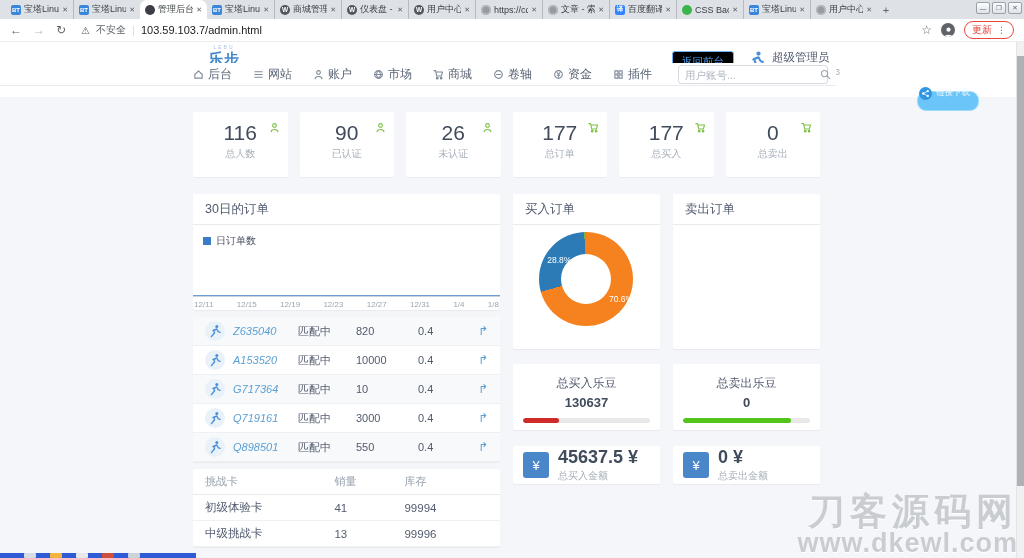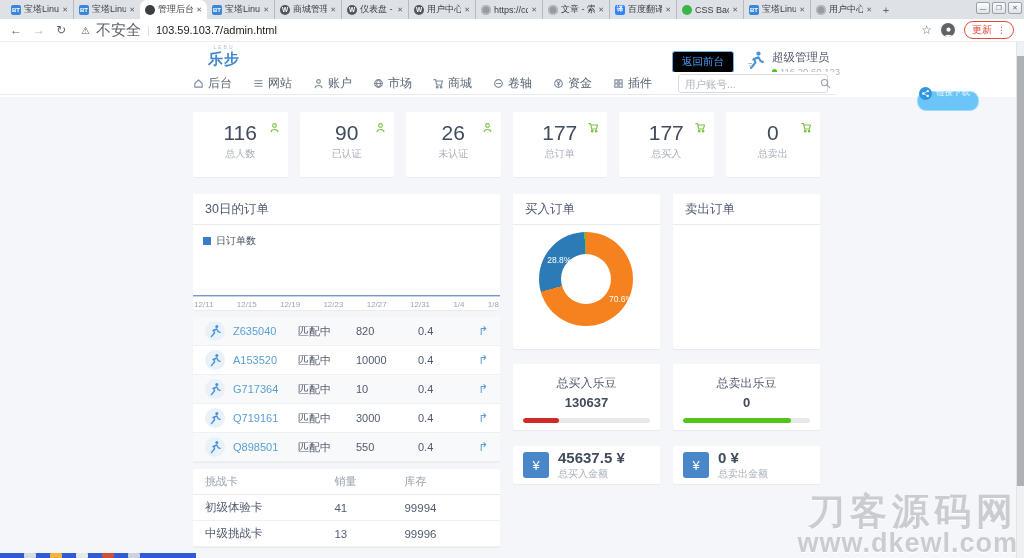--- a/index.html
+++ b/index.html
@@ -25,21 +25,21 @@
   .favicon.css { background:#3bb54a; border-radius:50%; }
   .newtab { width:18px; display:flex; align-items:center; justify-content:center; font-size:11px; color:#5f6368; cursor:pointer; }
   .winctrls { position:absolute; right:2px; top:2px; display:flex; gap:2px; }
   .winctrl { width:14px; height:12px; border:1px solid #98a1ac; border-radius:2px; background:linear-gradient(#fdfdfe,#dfe3e8); font-size:6.5px; color:#5a6470; display:flex; align-items:center; justify-content:center; }
 
   .toolbar { position:absolute; top:19px; left:0; width:1024px; height:23px; background:#fff; border-bottom:1px solid #ececec; display:flex; align-items:center; padding:0 10px; gap:11px; z-index:40; }
   .navbtn { font-size:12px; color:#5f6368; line-height:1; }
   .navbtn.fwd { color:#b4b8bc; }
   .urlzone { display:flex; align-items:center; gap:6px; margin-left:4px; }
   .warnicon { font-size:10px; color:#5f6368; }
-  .sec { font-size:15px; color:#5f6368; }
+  .sec { font-size:10px; color:#5f6368; }
   .urlsep { color:#dadce0; font-size:11px; }
   .url { font-size:11px; color:#202124; }
   .tb-right { margin-left:auto; display:flex; align-items:center; gap:9px; }
   .star { font-size:12px; color:#5f6368; }
   .avatar14 { width:14px; height:14px; border-radius:50%; background:#5f6368; display:flex; align-items:flex-end; justify-content:center; overflow:hidden; }
   .updatepill { border:1px solid #e8453c; color:#e8453c; border-radius:10px; font-size:10px; padding:1px 7px; display:flex; align-items:center; gap:5px; }
   .dots { font-size:9px; letter-spacing:0; }
 
   
   .siteheader { position:absolute; top:42px; left:12px; width:1024px; height:32px; background:#fff; z-index:5; }
@@ -48,21 +48,21 @@
   .logo-main { font-size:15px; font-weight:bold; color:#3f86ca; letter-spacing:1px; }
   .hdr-right { position:absolute; right:196px; top:4px; display:flex; align-items:center; gap:12px; }
   .backbtn { border:1px solid #69b0f5; color:#4a9cf0; background:#000000; font-size:10.5px; padding:3px 9px; border-radius:3px; cursor:pointer; font-family:inherit; }
   .admin { display:flex; align-items:center; gap:6px; }
   .admin-txt { line-height:1.25; }
   .admin-name { font-size:11.5px; color:#515a6e; }
   .admin-ip { font-size:9.5px; color:#aab2bd; display:flex; align-items:center; gap:3px; }
   .greendot { width:5px; height:5px; border-radius:50%; background:#52c41a; display:inline-block; }
 
   
-  .sitenav { position:absolute; top:72px; left:0; width:836px; height:23px; background:#fff; border-bottom:1px solid #e7eaee; z-index:5; }
+  .sitenav { position:absolute; top:63px; left:0; width:836px; height:23px; background:#fff; border-bottom:1px solid #e7eaee; z-index:5; }
   .navitems { position:absolute; left:193px; top:0; height:22px; display:flex; align-items:center; gap:21px; }
   .navitem { display:flex; align-items:center; gap:4px; font-size:12px; color:#5a6576; cursor:pointer; }
   .navitem svg { display:block; }
   .searchbox { position:absolute; left:678px; top:2px; width:150px; height:19px; border:1px solid #d7dbe0; border-radius:3px; background:#fff; display:flex; align-items:center; padding:0 6px; }
   .searchbox input { flex:1; border:none; outline:none; font-size:10.5px; color:#495060; font-family:inherit; background:transparent; }
   .searchbox input::placeholder { color:#aeb6bf; }
 
   
   .floatbadge { position:absolute; top:92px; right:46px; height:15px; background:#6cc5f8; border-radius:8px; display:flex; align-items:center; padding:1px 8px 17px 1px; gap:4px; z-index:60; box-shadow:0 0 0 1px #9edcfb; cursor:pointer; }
   .fb-icon { width:13px; height:13px; border-radius:7px; background:#2e96e2; display:flex; align-items:center; justify-content:center; }
@@ -93,21 +93,21 @@
   
   .trow { display:flex; align-items:center; padding:0 12px; border-bottom:1px solid #eef1f3; }
   .thead { height:28px; font-size:11px; color:#98a2ae; border-bottom:1px solid #e8eaec; }
   .orow { height:29px; font-size:11px; color:#515a6e; }
   .orow:nth-child(odd) { background:#f8f9fa; }
   .c-user { flex:1.35; display:flex; align-items:center; gap:8px; }
   .c-status { width:58px; }
   .c-qty { width:62px; }
   .c-price { width:48px; }
   .c-act { width:22px; text-align:right; }
-  .uname { color:#5a9fd4; cursor:pointer; }
+  .uname { color:#5a9fd4; cursor:pointer;font-style:italic; }
   .uavatar { width:20px; height:20px; border-radius:50%; background:#e9f1f9; display:flex; align-items:center; justify-content:center; }
   .actarrow { color:#5a9fd4; font-size:12px; cursor:pointer; }
   .crow { height:26px; font-size:11.5px; color:#515a6e; }
   .chead { height:26px; font-size:11px; color:#98a2ae; border-bottom:1px solid #e8eaec; }
   .k-name { flex:1.55; }
   .k-sales { width:70px; }
   .k-stock { flex:1; }
 
   
   .donutbody { position:relative; height:124px; }
@@ -117,21 +117,21 @@
   .emptybody { height:124px; }
 
   
   .beancard { margin-top:15px; height:66px; text-align:center; padding-top:11px; }
   .bean-title { font-size:12px; color:#515a6e; }
   .bean-val { font-size:13px; font-weight:bold; color:#404b5c; margin-top:3px; }
   .ptrack { margin:8px 10px 0; height:5px; background:#e8e8e8; border-radius:3px; overflow:hidden; }
   .pfill { height:5px; border-radius:3px; }
   .amtcard { margin-top:16px; height:38px; display:flex; align-items:center; padding:0 10px; gap:9px; }
   .amt-ic { width:26px; height:26px; border-radius:3px; background:#4a87c9; color:#fff; font-size:13px; display:flex; align-items:center; justify-content:center; flex:none; }
-  .amt-val { font-size:15px; font-weight:bold; color:#404b5c; }
+  .amt-val { font-size:18px; font-weight:bold; color:#404b5c; }
   .amt-lbl { font-size:10px; color:#a6aeb9; margin-top:1px; }
 
   
   .watermark { position:absolute; right:6px; bottom:0; text-align:right; z-index:30; pointer-events:none; line-height:1.02; }
   .wm1 { font-size:37px; font-weight:bold; letter-spacing:5px; color:#c9cdd1; text-shadow:0 1px 0 #fff; }
   .wm2 { font-size:27px; font-weight:bold; letter-spacing:1px; color:#c9cdd1; text-shadow:0 1px 0 #fff; }
 
   
   .scrollbar { position:absolute; right:0; top:42px; width:8px; height:516px; background:#f0f1f2; border-left:1px solid #e2e4e6; z-index:45; }
   .scrollthumb { position:absolute; left:0; top:14px; width:8px; height:430px; background:#aeb2b6; }

